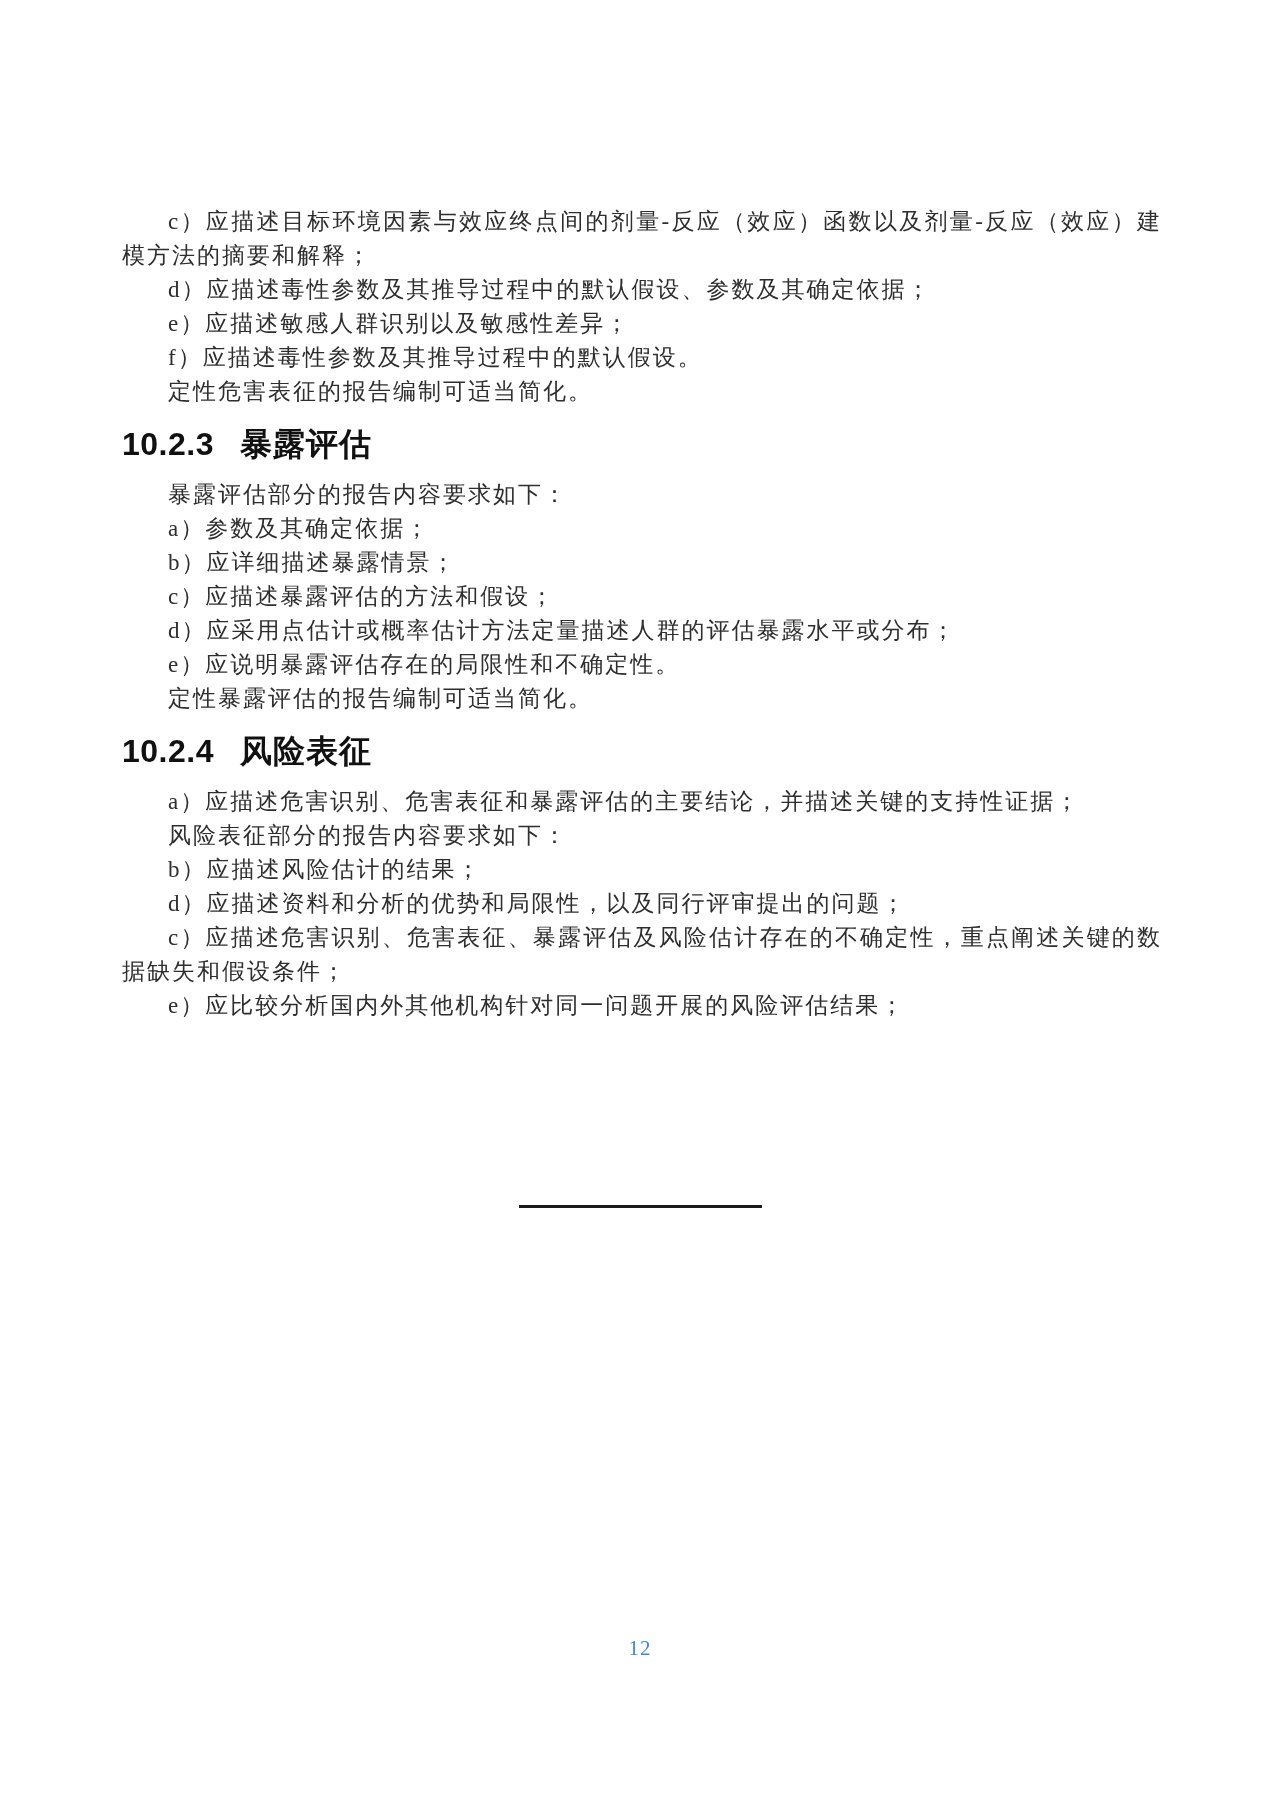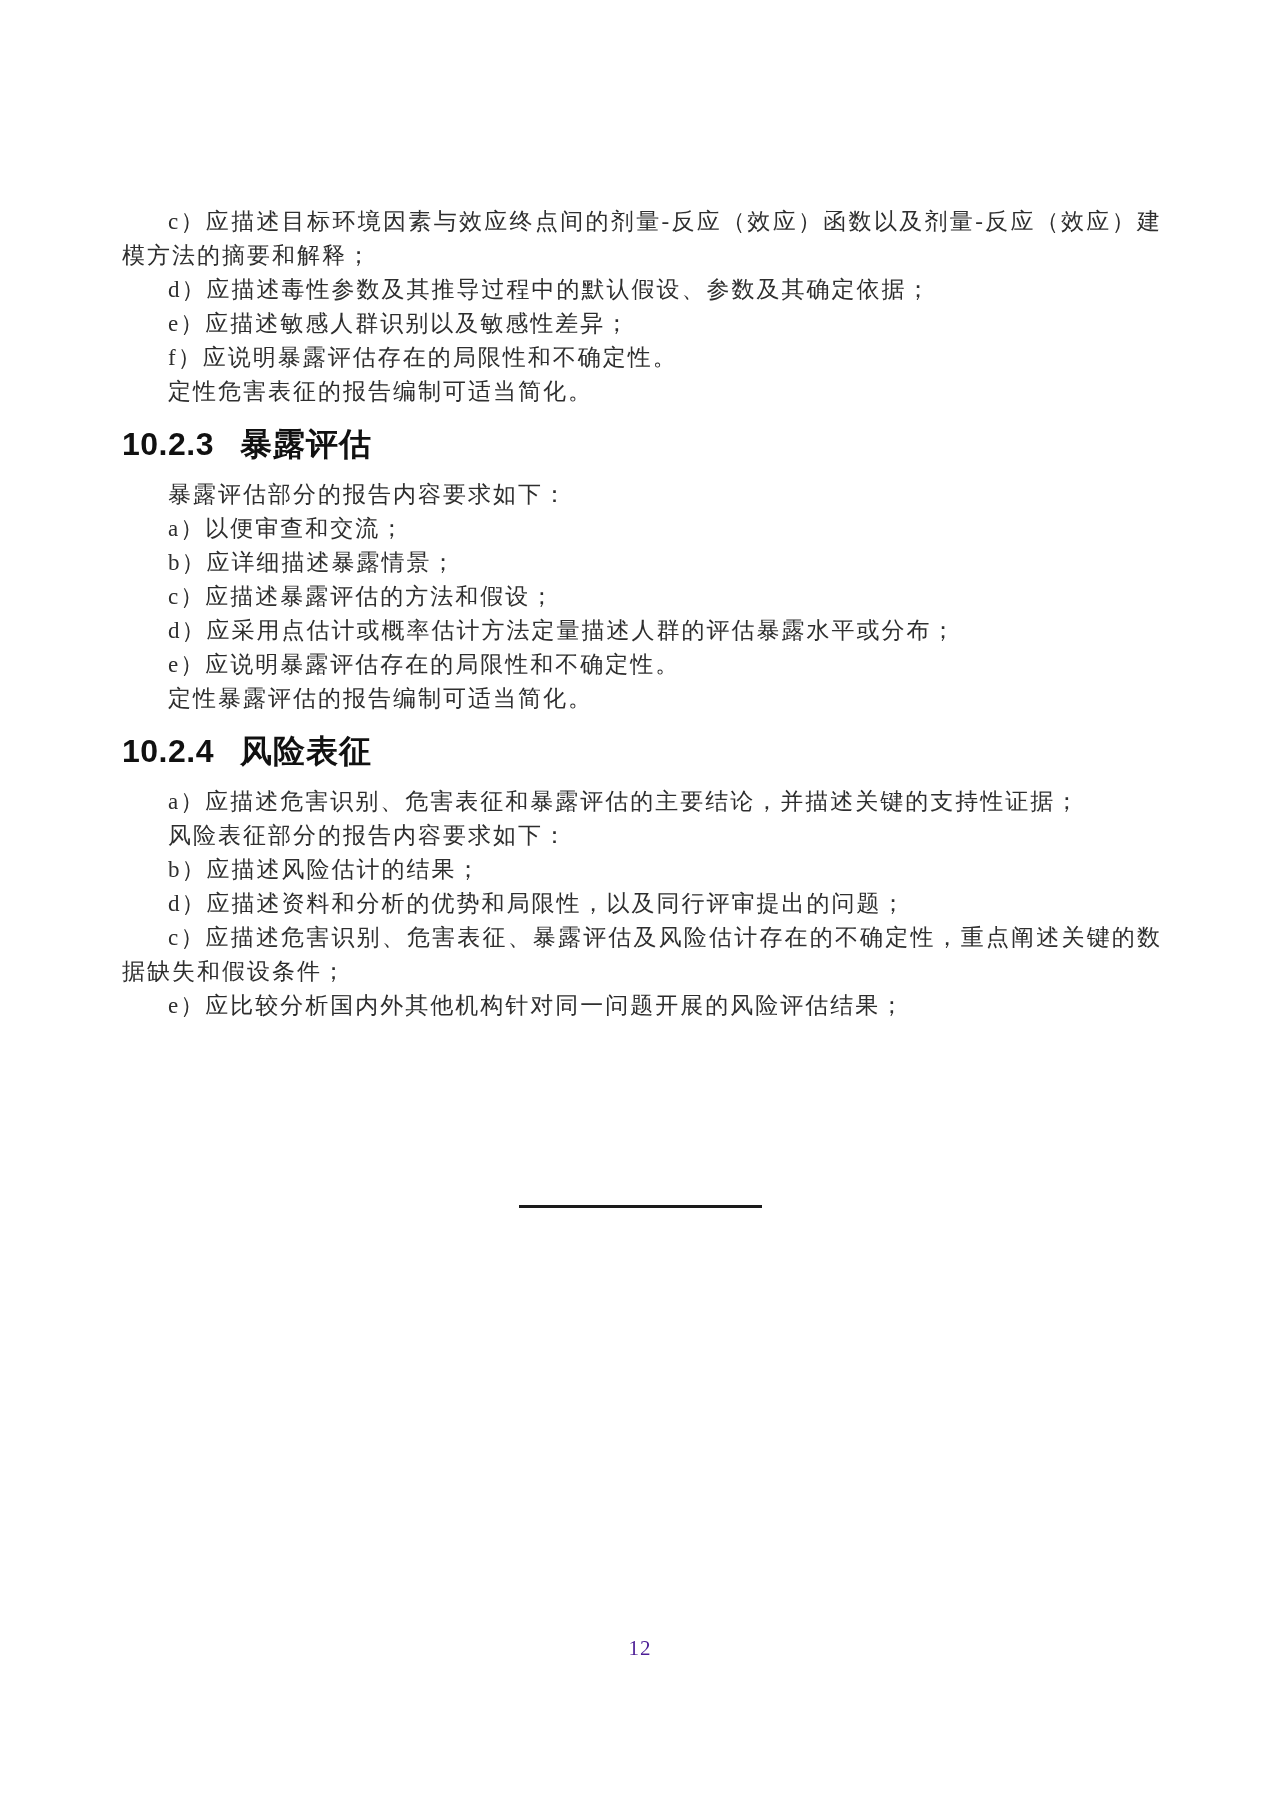--- a/index.html
+++ b/index.html
@@ -51,40 +51,40 @@
     margin: 182px auto 0 auto;
   }
   .page-number {
     position: absolute;
     top: 1636px;
     left: 0;
     right: 0;
     text-align: center;
     font-size: 21px;
     letter-spacing: 1px;
-    color: #4c1d95;
+    color: #3b82f6;
   }
 </style>
 </head>
 <body>
 
 <div class="page">
   <div class="content">
 
     <p>c）应描述目标环境因素与效应终点间的剂量-反应（效应）函数以及剂量-反应（效应）建模方法的摘要和解释；</p>
     <p>d）应描述毒性参数及其推导过程中的默认假设、参数及其确定依据；</p>
     <p>e）应描述敏感人群识别以及敏感性差异；</p>
-    <p>f）应说明暴露评估存在的局限性和不确定性。</p>
+    <p>f）应描述毒性参数及其推导过程中的默认假设。</p>
     <p>定性危害表征的报告编制可适当简化。</p>
 
     <h3 class="section-heading">
       <span class="sec-num">10.2.3</span><span class="sec-title">暴露评估</span>
     </h3>
     <p>暴露评估部分的报告内容要求如下：</p>
-    <p>a）以便审查和交流；</p>
+    <p>a）参数及其确定依据；</p>
     <p>b）应详细描述暴露情景；</p>
     <p>c）应描述暴露评估的方法和假设；</p>
     <p>d）应采用点估计或概率估计方法定量描述人群的评估暴露水平或分布；</p>
     <p>e）应说明暴露评估存在的局限性和不确定性。</p>
     <p>定性暴露评估的报告编制可适当简化。</p>
 
     <h3 class="section-heading">
       <span class="sec-num">10.2.4</span><span class="sec-title">风险表征</span>
     </h3>
     <p>a）应描述危害识别、危害表征和暴露评估的主要结论，并描述关键的支持性证据；</p>

